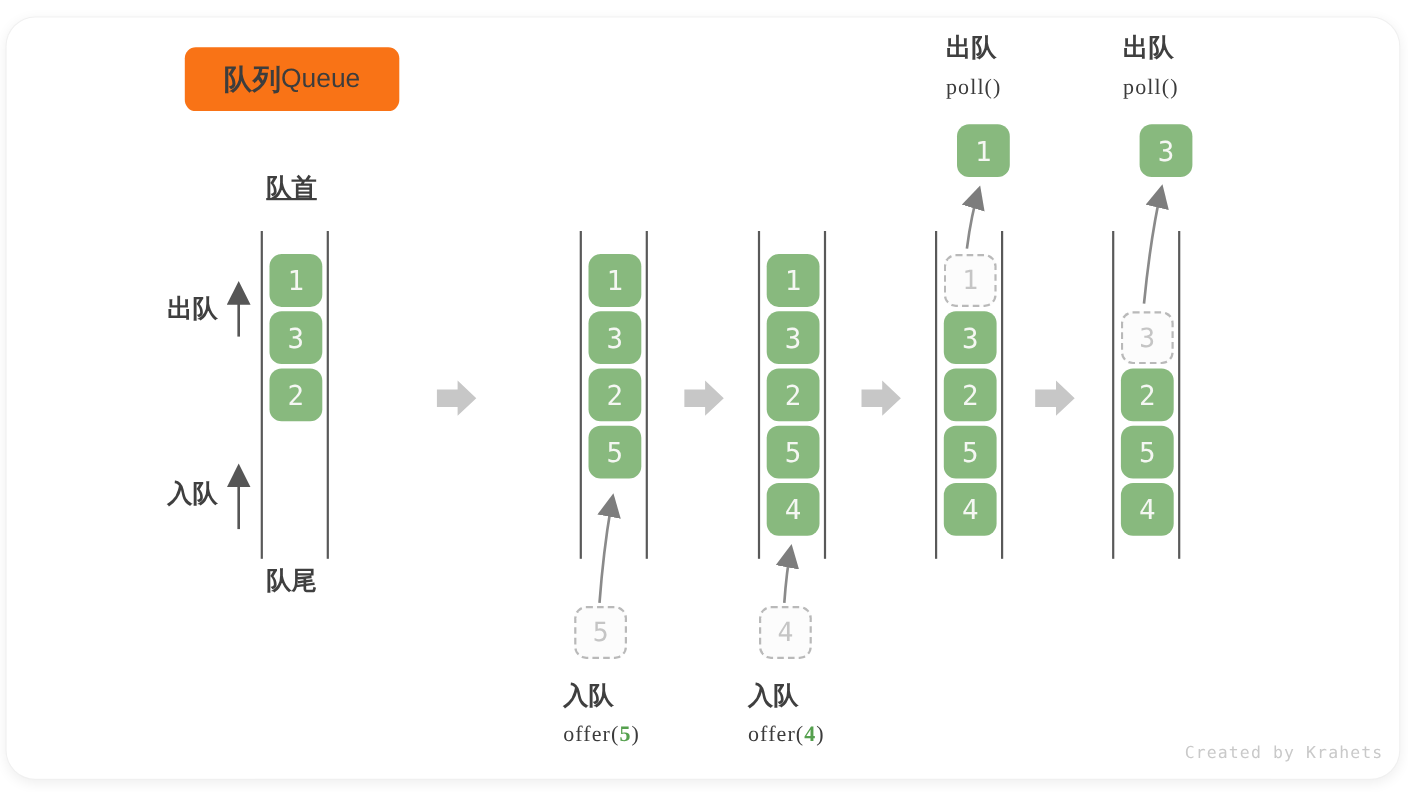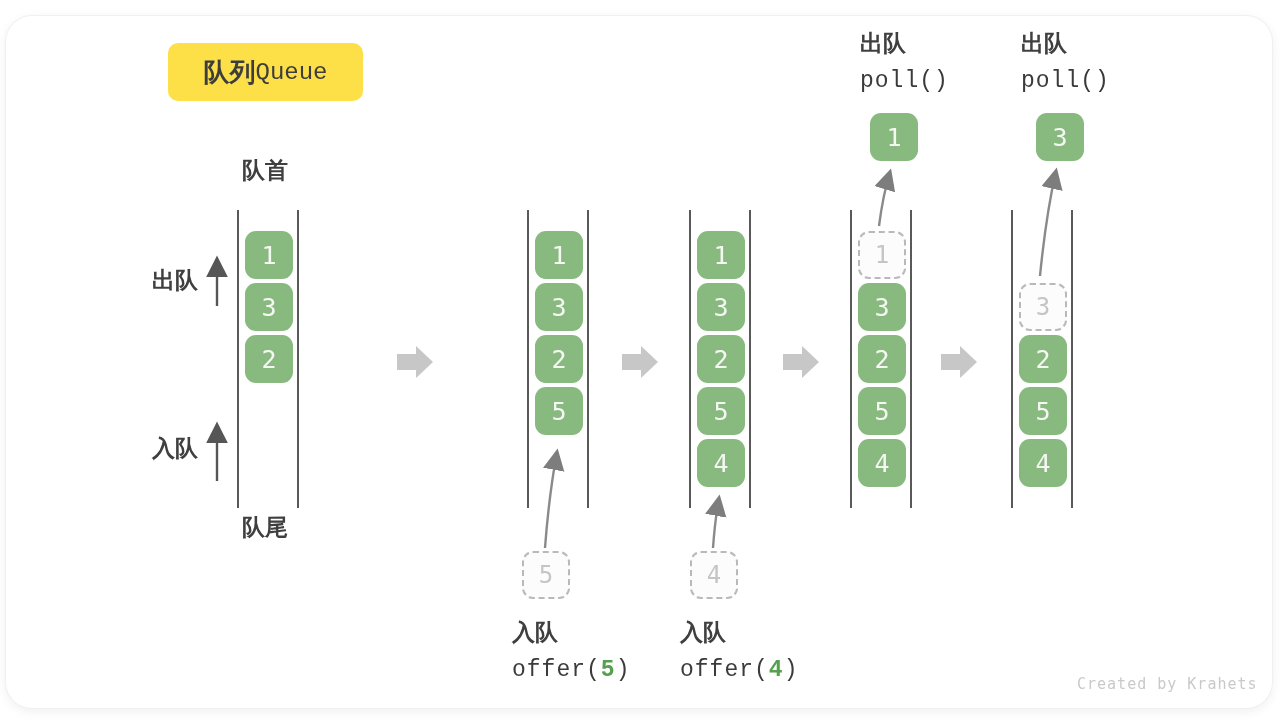--- a/index.html
+++ b/index.html
@@ -7,44 +7,44 @@
     position:relative;width:1280px;height:720px;overflow:hidden;
     font-family:"Liberation Sans",sans-serif;
   }
   .card{
     position:absolute;left:6px;top:16px;width:1266px;height:692px;
     background:#ffffff;border-radius:26px;
     box-shadow:0 0 0 1px #f0f0f0, 0 3px 12px rgba(0,0,0,0.07);
   }
   .title-box{
     position:absolute;left:168px;top:43px;width:195px;height:58px;
-    background:#fde047;border-radius:10px;
+    background:#f97316;border-radius:10px;
     display:flex;align-items:center;justify-content:center;
   }
   .title-zh{font-size:26px;font-weight:700;color:#3d3d3d;}
-  .title-en{font-family:Liberation Mono, monospace;font-size:24px;color:#3d3d3d;}
+  .title-en{font-family:Liberation Sans, sans-serif;font-size:24px;color:#3d3d3d;}
   .cjk{position:absolute;font-size:23px;font-weight:700;color:#3f3f3f;white-space:nowrap;}
   .qlines{
     position:absolute;top:210px;height:298px;width:62px;box-sizing:border-box;
     border-left:2px solid #595959;border-right:2px solid #595959;
   }
   .cell{
     position:absolute;width:48px;height:48px;border-radius:11px;
     background:#88b97e;color:#f5f7f3;
     font-family:"DejaVu Sans Mono",monospace;font-size:25px;
     display:flex;align-items:center;justify-content:center;
   }
   .ghost{
     background:#fcfcfc;border:2px dashed #b9b9b9;box-sizing:border-box;
     color:#c5c5c5;font-size:24px;
   }
   .op{position:absolute;white-space:nowrap;}
   .op .zh{font-size:23px;font-weight:600;color:#3f3f3f;display:block;margin-bottom:9px;}
   .code{
-    font-family:Liberation Mono, monospace;font-size:23px;color:#3b3b3b;
+    font-family:Liberation Serif, serif;font-size:20px;color:#3b3b3b;
     display:block;letter-spacing:1px;
   }
   .code .arg{color:#55a04e;font-weight:700;}
   .blockarrow{position:absolute;width:38px;height:36px;}
   .overlay{position:absolute;left:0;top:0;width:1280px;height:720px;pointer-events:none;}
   .watermark{
     position:absolute;left:1077px;top:675px;
     font-family:"DejaVu Sans Mono",monospace;font-size:15px;color:#c9c9c9;
     letter-spacing:1px;
   }
@@ -73,21 +73,21 @@
 
     <path d="M 879,226 Q 883,195 890,172" fill="none" stroke="#8a8a8a" stroke-width="2.4" marker-end="url(#ah)"></path>
     <path d="M 1040,276 Q 1046,215 1056,171" fill="none" stroke="#8a8a8a" stroke-width="2.4" marker-end="url(#ah)"></path>
   </svg>
 
   <div class="title-box">
     <span class="title-zh">队列</span>
     <span class="title-en">Queue</span>
   </div>
 
-  <div class="cjk" style="left:242px;top:155px;">队首</div>
+  <div class="cjk" style="left:242px;top:155px;text-decoration:underline;">队首</div>
   <div class="cjk" style="left:242px;top:512px;">队尾</div>
   <div class="cjk" style="left:152px;top:265px;">出队</div>
   <div class="cjk" style="left:152px;top:433px;">入队</div>
 
   <div class="qlines" style="left:237px;"></div>
   <div class="cell" style="left:245px;top:231px;">1</div>
   <div class="cell" style="left:245px;top:283px;">3</div>
   <div class="cell" style="left:245px;top:335px;">2</div>
 
   <svg class="blockarrow" style="left:397px;top:344px;" viewBox="0 0 38 36">

